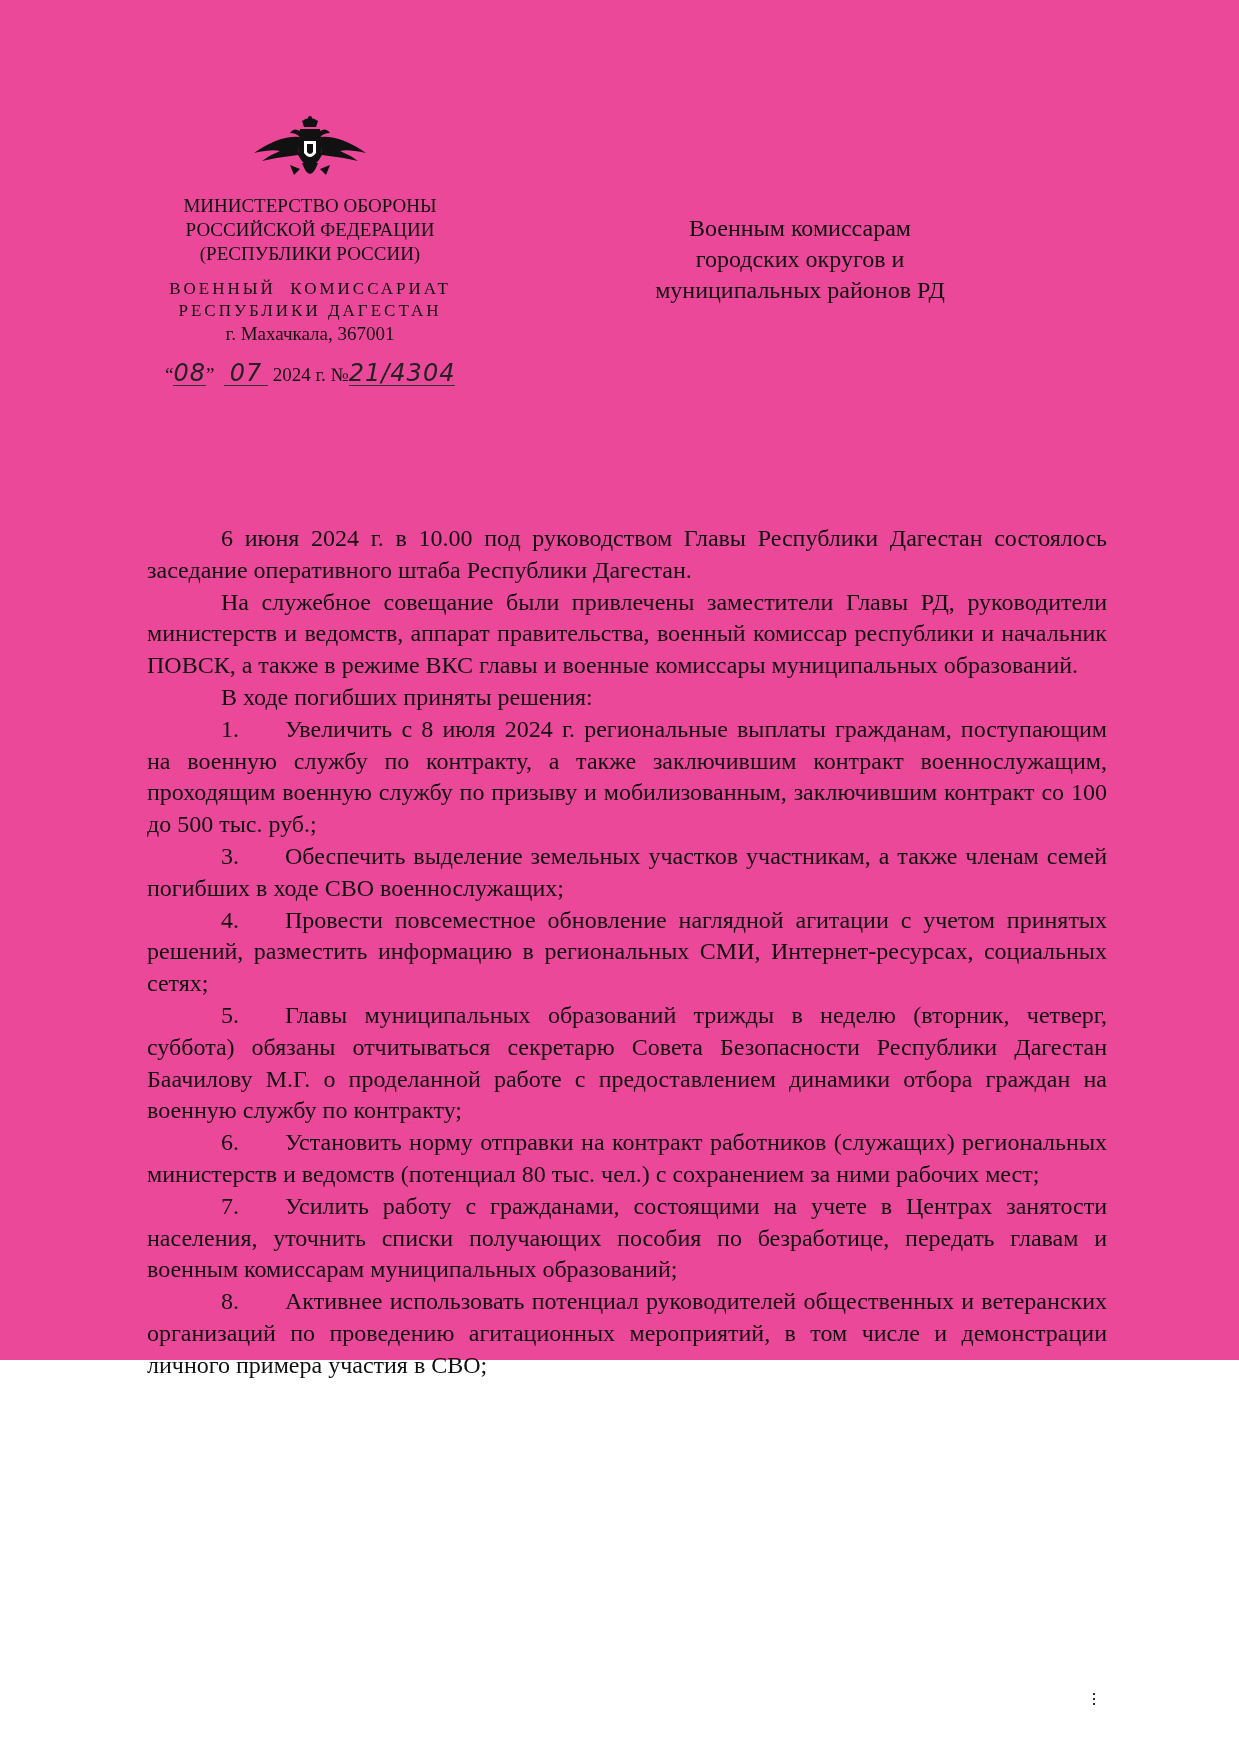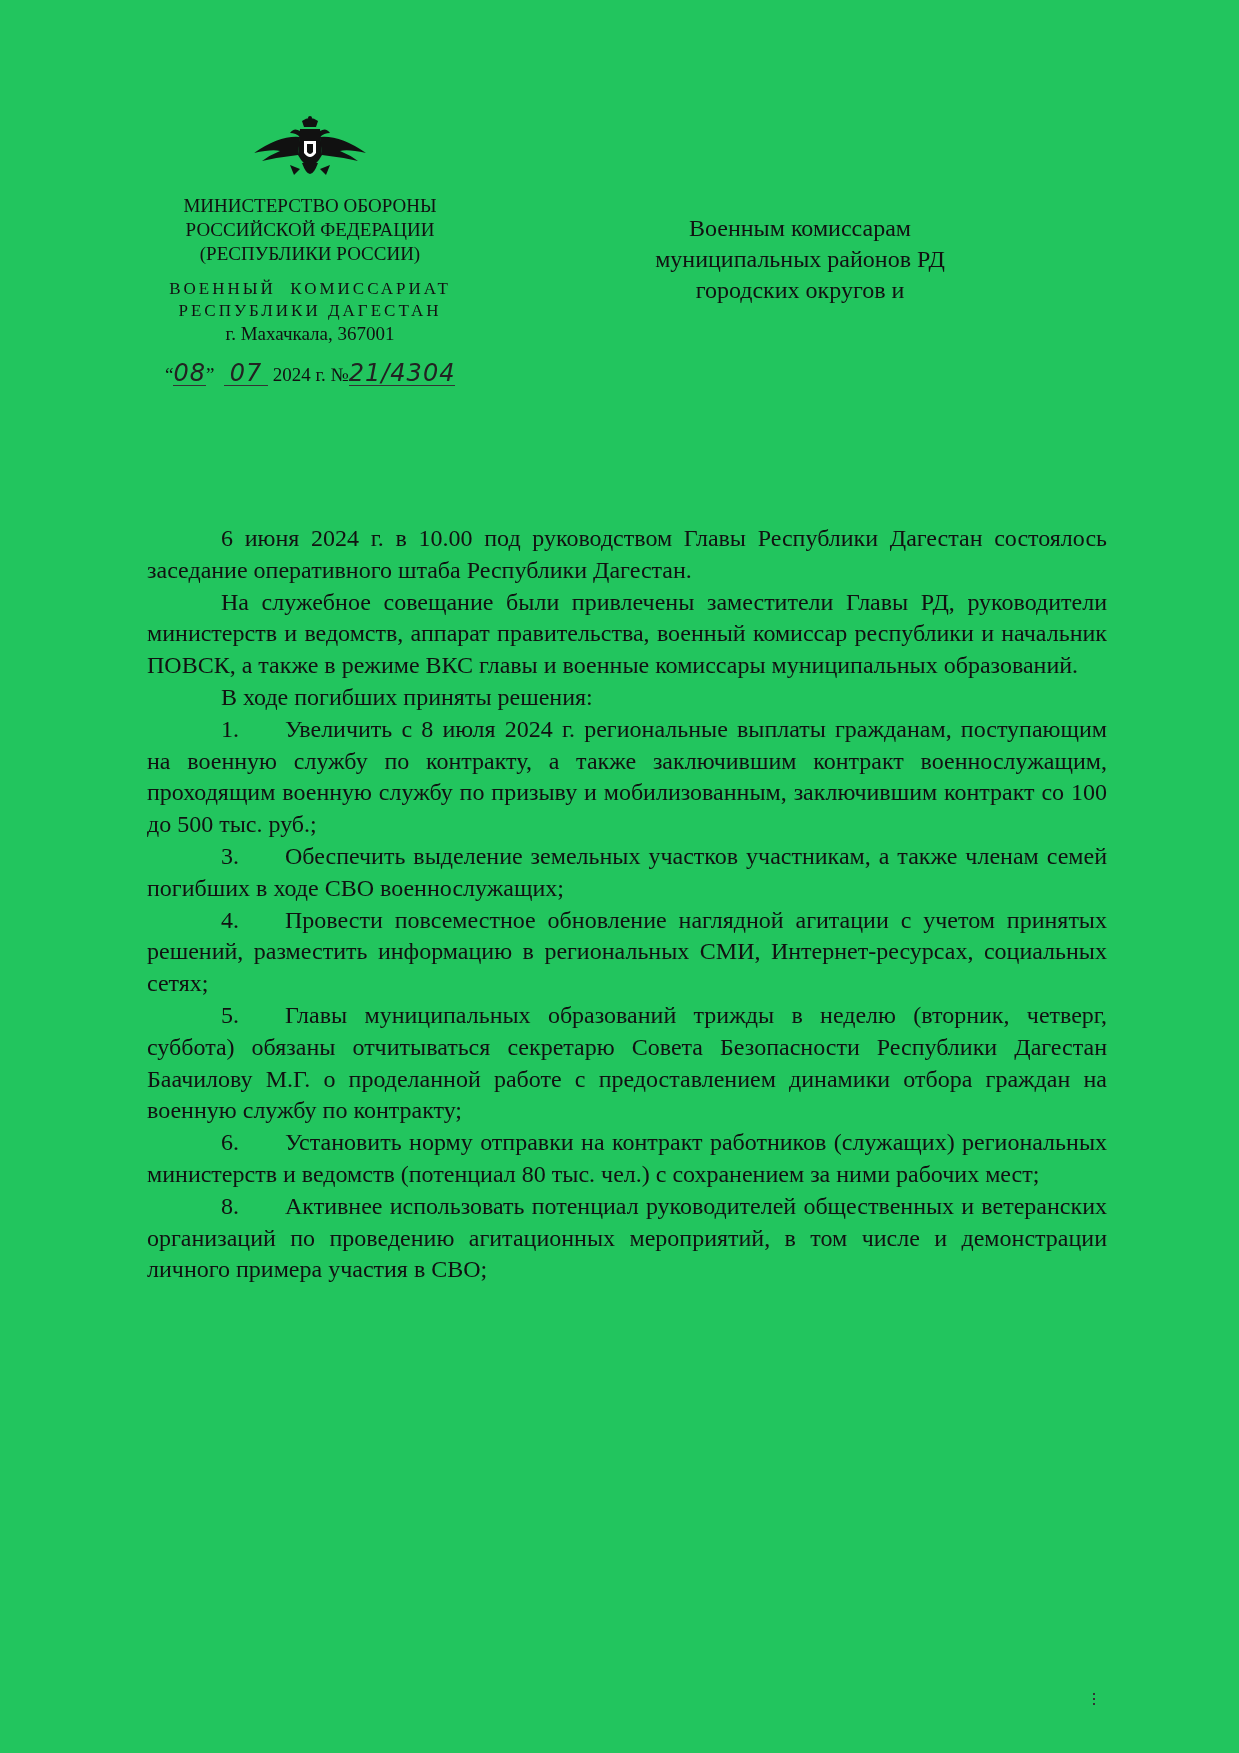--- a/index.html
+++ b/index.html
@@ -1,17 +1,17 @@
 <!DOCTYPE html>
 <html><head>
   <meta charset="utf-8">
   <style>
     html, body { margin: 0; padding: 0; background: #ffffff; }
     body { width: 1239px; height: 1753px; position: relative; overflow: hidden; color: #111; }
-    .page { position: absolute; left: 0; top: 0; width: 1239px; height: 1753px; background: #22c55e; }
+    .page { position: absolute; left: 0; top: 0; width: 1239px; height: 1360px; background: #ec4899; }
     .serif { font-family: "Liberation Serif", "DejaVu Serif", serif; }
 
     
     .letterhead { position: absolute; left: 140px; top: 115px; width: 340px; text-align: center; }
     .emblem { display: block; margin: 0 auto 4px auto; width: 120px; height: 75px; }
     .lh-line { font-size: 19px; line-height: 24px; letter-spacing: 0; }
     .lh-bold { font-weight: normal; letter-spacing: 3px; font-size: 17px; line-height: 22px; }
     .lh-gap { height: 12px; }
     .date-line { margin-top: 14px; font-size: 19px; line-height: 30px; text-align: left; padding-left: 25px; white-space: nowrap; }
     .hand { font-family: "DejaVu Sans", sans-serif; font-style: italic; font-size: 24px; color: #222; letter-spacing: 1px; }
@@ -68,34 +68,35 @@
     <div class="date-line">
       <span>“</span><span class="hand hand-under">08</span><span>”</span>
       &nbsp;<span class="hand hand-under" style="min-width:44px; text-align:center;">07</span>
       <span>2024 г.</span>
       <span>№</span><span class="hand hand-under">21/4304</span>
     </div>
   </div>
 
   <div class="addressee">
     <div>Военным комиссарам</div>
+    <div>городских округов и</div>
     <div>муниципальных районов РД</div>
-    <div>городских округов и</div>
   </div>
 
   <div class="body">
     <p class="indent">6 июня 2024 г. в 10.00 под руководством Главы Республики Дагестан состоялось заседание оперативного штаба Республики Дагестан.</p>
     <p class="indent">На служебное совещание были привлечены заместители Главы РД, руководители министерств и ведомств, аппарат правительства, военный комиссар республики и начальник ПОВСК, а также в режиме ВКС главы и военные комиссары муниципальных образований.</p>
     <p class="indent">В ходе погибших приняты решения:</p>
 
     <p class="item"><span class="num">1.</span><span>Увеличить с 8 июля 2024 г. региональные выплаты гражданам, поступающим на военную службу по контракту, а также заключившим контракт военнослужащим, проходящим военную службу по призыву и мобилизованным, заключившим контракт  со 100 до 500 тыс. руб.;</span></p>
     <p class="item"><span class="num">3.</span><span>Обеспечить выделение земельных участков участникам, а также членам семей погибших в ходе СВО военнослужащих;</span></p>
     <p class="item"><span class="num">4.</span><span>Провести повсеместное обновление наглядной агитации с учетом принятых решений, разместить информацию в региональных СМИ, Интернет-ресурсах, социальных сетях;</span></p>
     <p class="item"><span class="num">5.</span><span>Главы муниципальных образований трижды в неделю (вторник, четверг, суббота) обязаны отчитываться секретарю Совета Безопасности Республики Дагестан Баачилову М.Г. о проделанной работе с предоставлением динамики отбора граждан на военную службу по контракту;</span></p>
     <p class="item"><span class="num">6.</span><span>Установить норму отправки на контракт работников (служащих) региональных министерств и ведомств (потенциал 80 тыс. чел.) с сохранением за ними рабочих мест;</span></p>
+    <p class="item"><span class="num">7.</span><span>Усилить работу с гражданами, состоящими на учете в Центрах занятости населения, уточнить списки получающих пособия по безработице, передать главам и военным комиссарам муниципальных образований;</span></p>
     <p class="item"><span class="num">8.</span><span>Активнее использовать потенциал руководителей общественных и ветеранских организаций по проведению агитационных мероприятий, в том числе и демонстрации личного примера участия в СВО;</span></p>
   </div>
 
   <div class="marks">
       <span></span>
       <span></span>
       <span></span>
     </div>
 </div>
 

